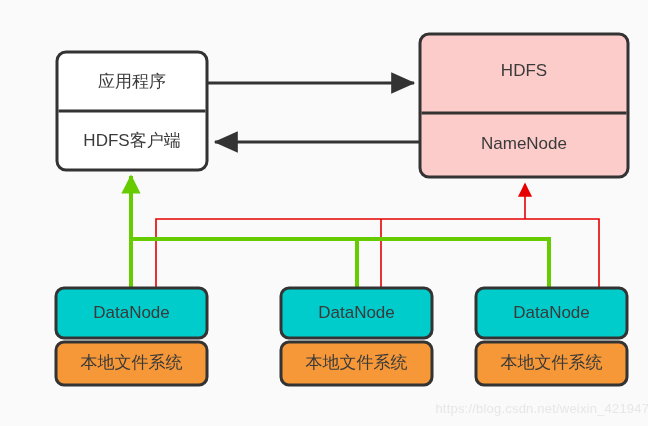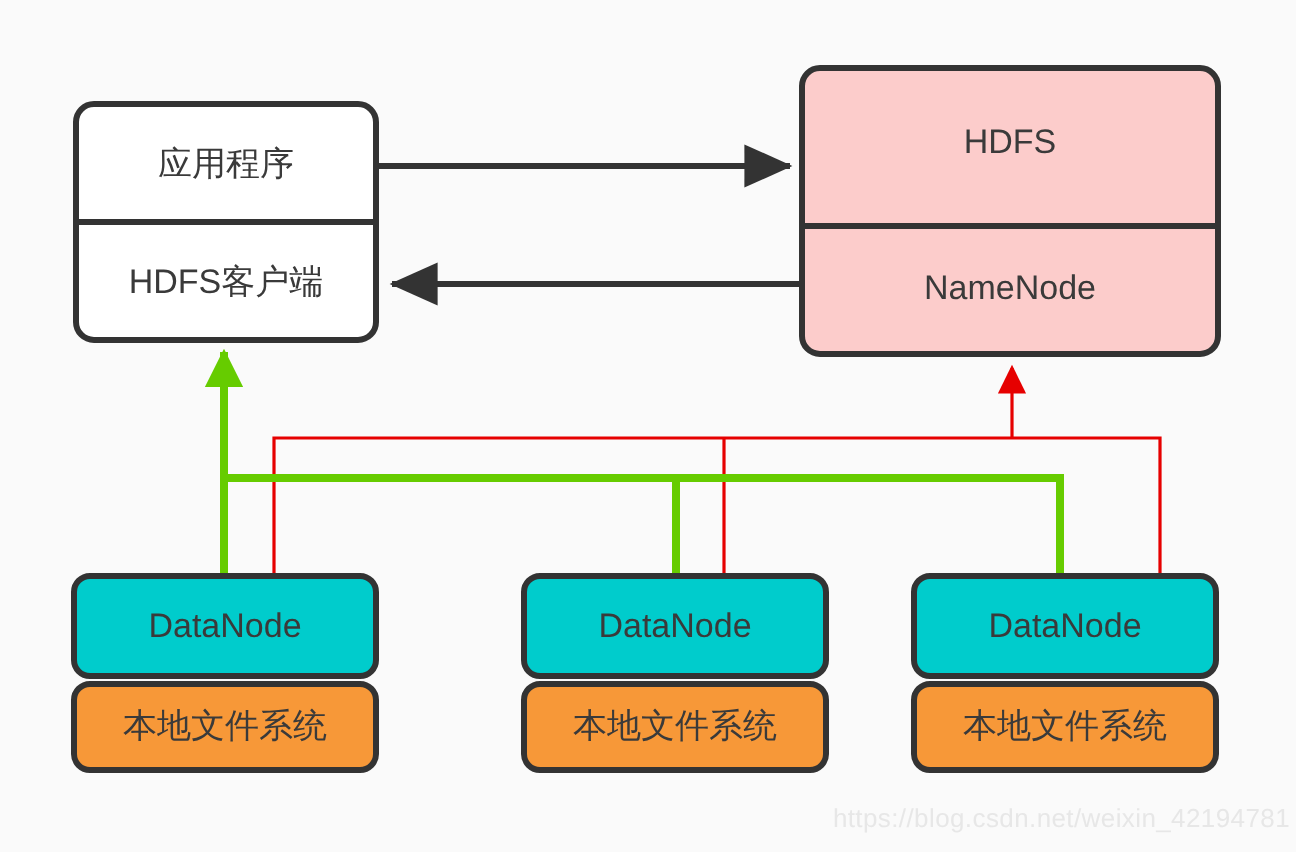--- a/index.html
+++ b/index.html
@@ -12,20 +12,21 @@
     height: 426px;
     background: #fafafa;
     font-family: "Liberation Sans", "DejaVu Sans", sans-serif;
     overflow: hidden;
   }
   #diagram-root {
     position: relative;
     width: 592px;
     height: 426px;
     background: #fafafa;
+    margin-left: 19px;
   }
   svg.canvas {
     position: absolute;
     top: 0;
     left: 0;
     width: 648px;
     height: 426px;
     display: block;
   }
   .node-label {

